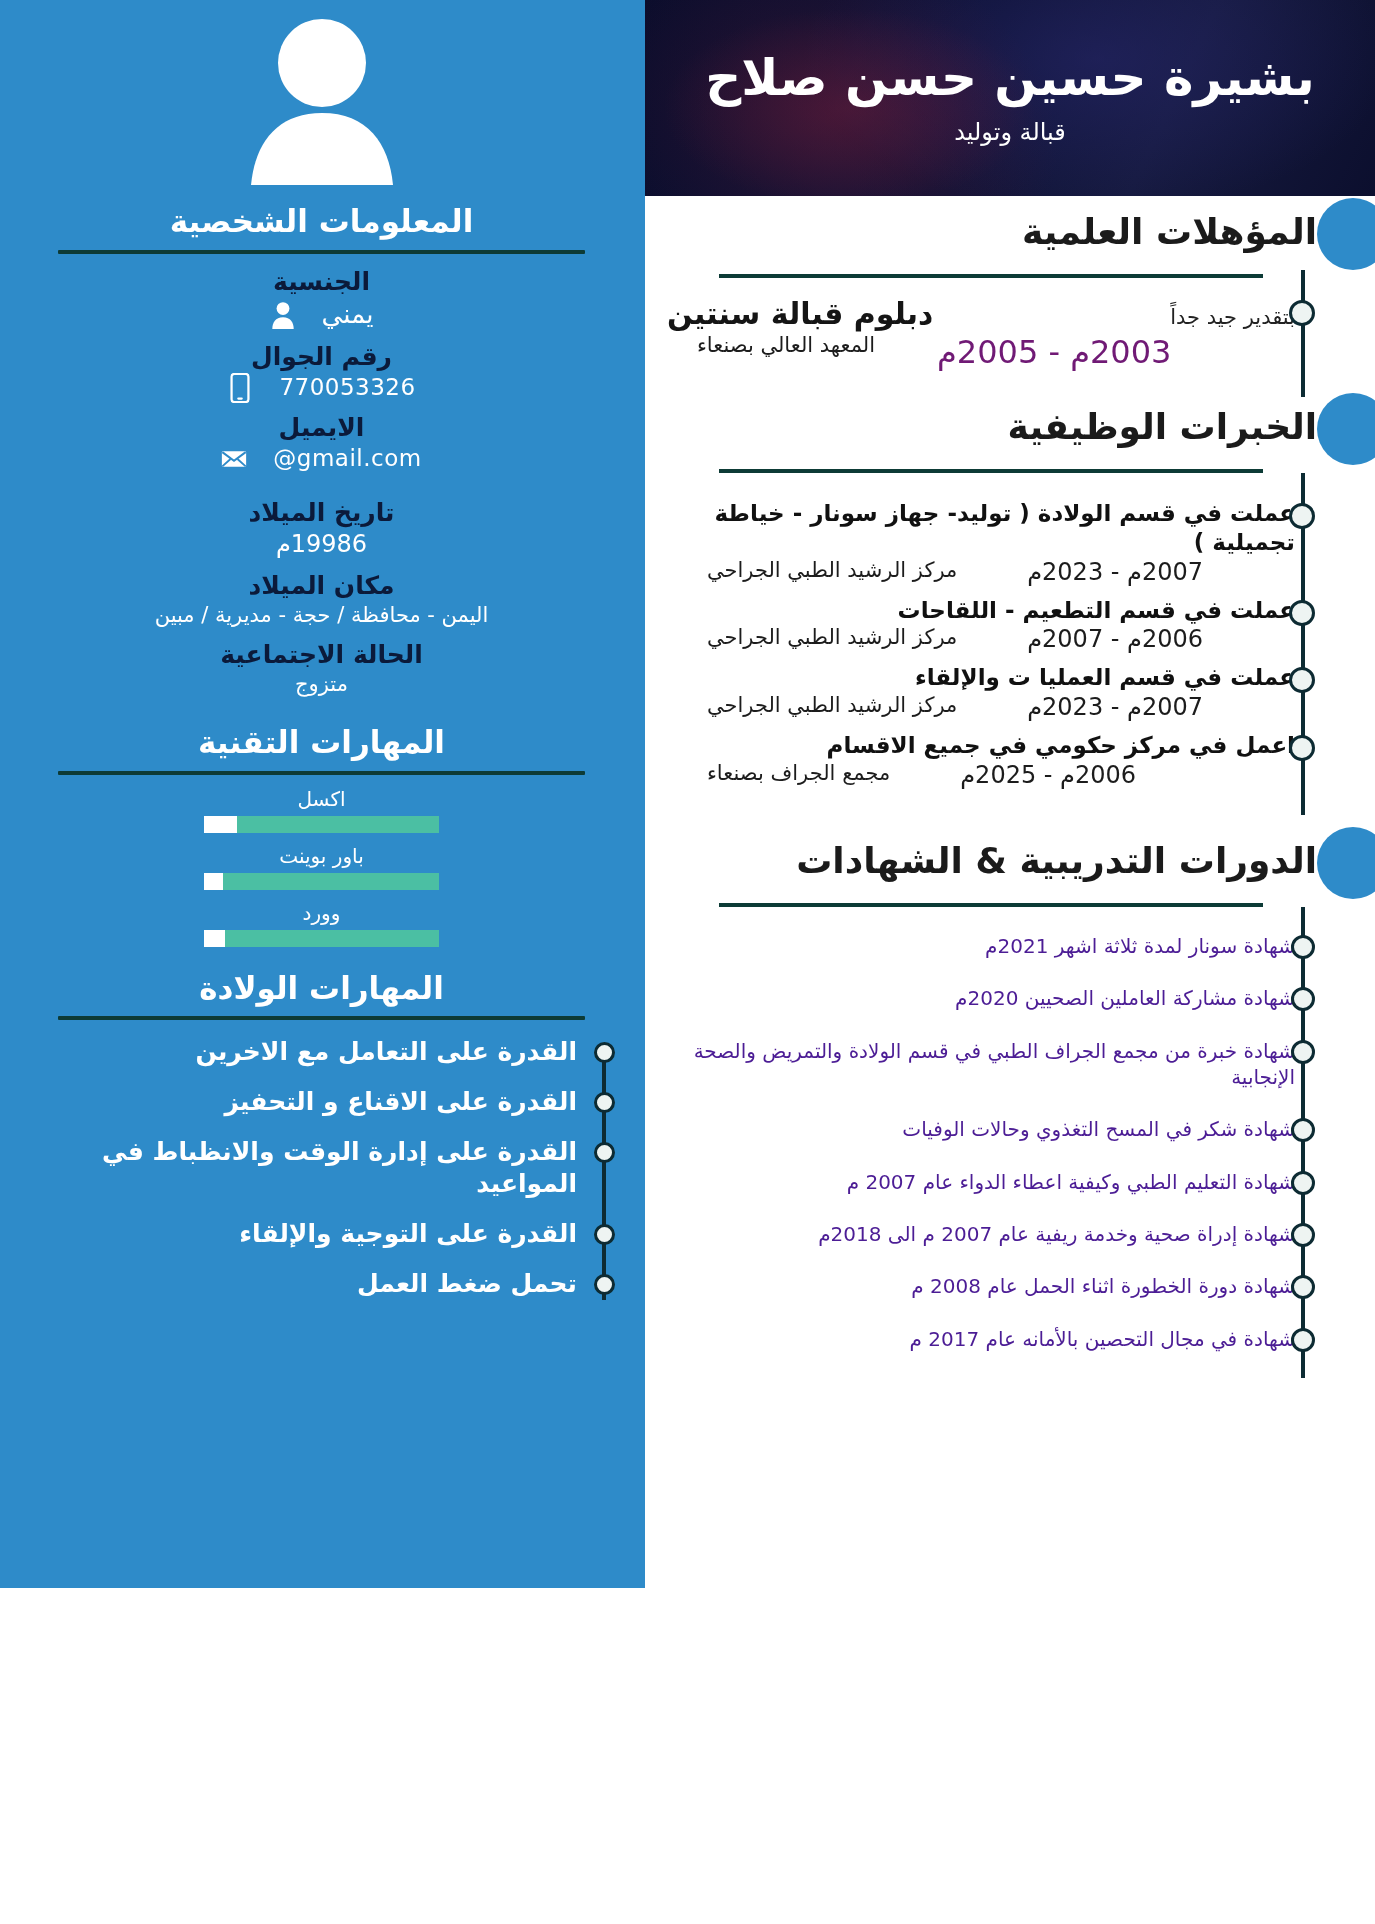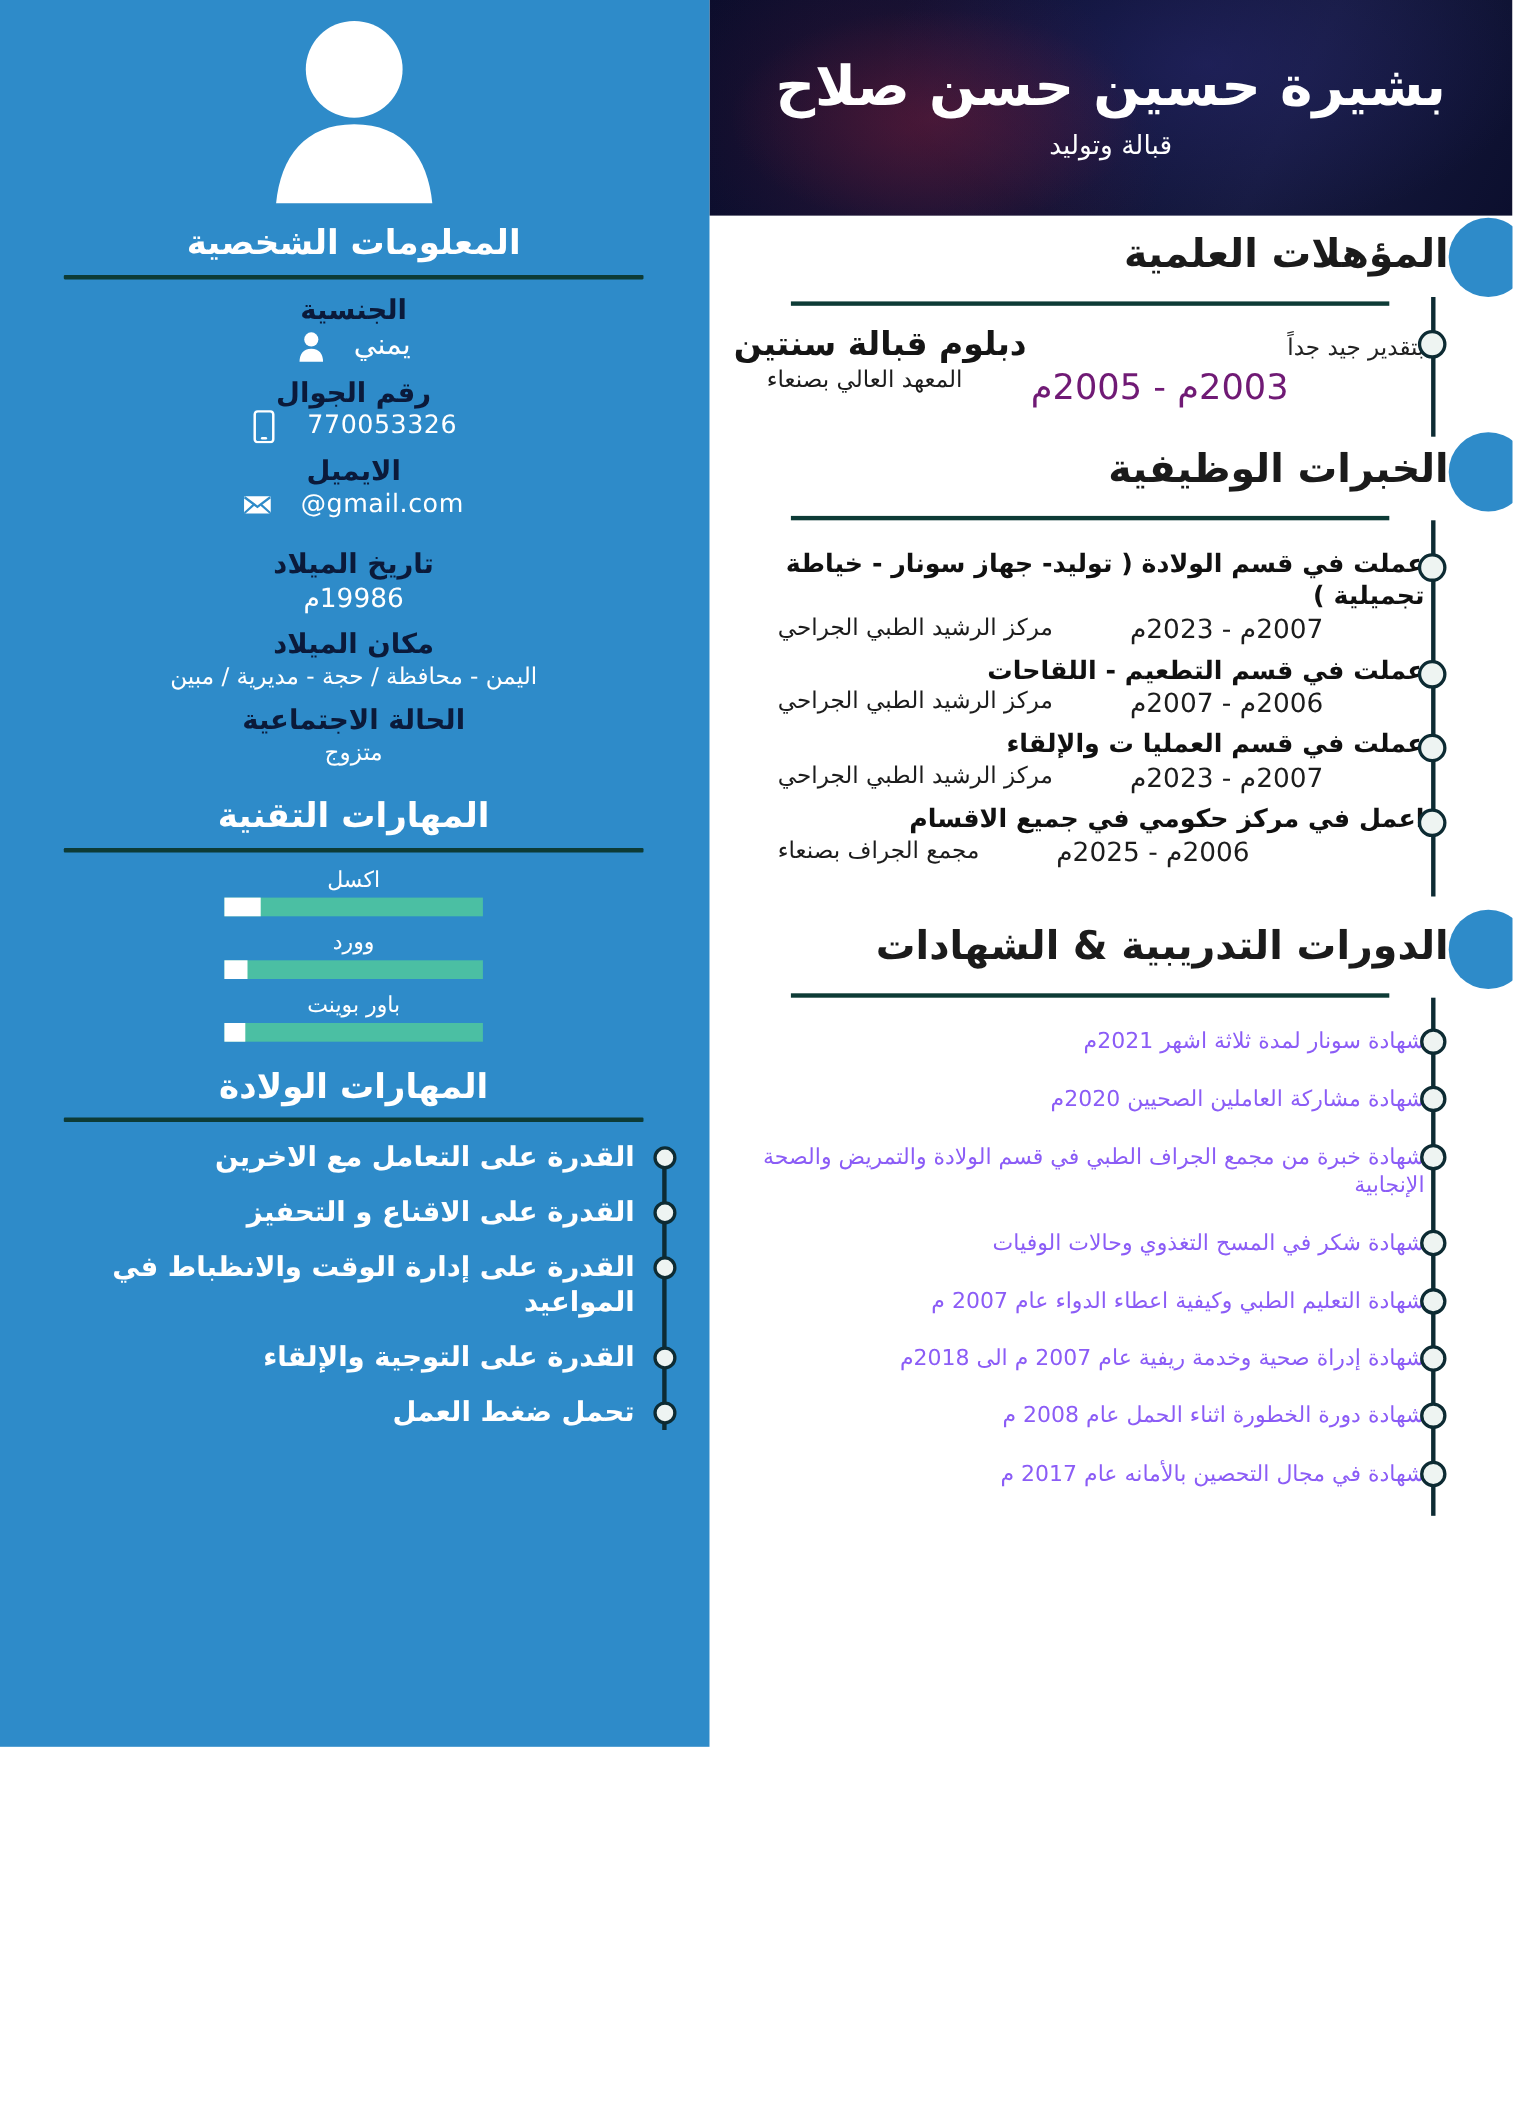--- a/index.html
+++ b/index.html
@@ -302,21 +302,21 @@
     margin-top: 1px;
     padding-left: 40px;
   }
   .job-org  { font-size: 21px; color: #1c1c1c; }
   .job-date { font-size: 24px; color: #1c1c1c; }
 
   .cert-item {
     position: relative;
     text-align: right;
     font-size: 20px;
-    color: #8b5cf6;
+    color: #4c1d95;
     line-height: 1.32;
     margin-bottom: 26px;
     padding-left: 6px;
   }
   .cert-item .dot {
     position: absolute;
     right: -20px;
     top: 2px;
     width: 24px;
     height: 24px;
@@ -496,30 +496,30 @@
       <div class="sb-rule"></div>
 
       <div class="skill-block">
         <div class="skill-name">اكسل</div>
         <div class="bar-track">
           <div class="bar-knob" style="width:14%"></div>
         </div>
       </div>
 
       <div class="skill-block">
+        <div class="skill-name">باور بوينت</div>
+        <div class="bar-track">
+          <div class="bar-knob" style="width:8%"></div>
+        </div>
+      </div>
+
+      <div class="skill-block">
         <div class="skill-name">وورد</div>
         <div class="bar-track">
           <div class="bar-knob" style="width:9%"></div>
-        </div>
-      </div>
-
-      <div class="skill-block">
-        <div class="skill-name">باور بوينت</div>
-        <div class="bar-track">
-          <div class="bar-knob" style="width:8%"></div>
         </div>
       </div>
     </div>
 
     <div style="margin-top:24px">
       <div class="sb-head">المهارات الولادة</div>
       <div class="sb-rule"></div>
 
       <div class="pskills">
         <div class="spine"></div>

